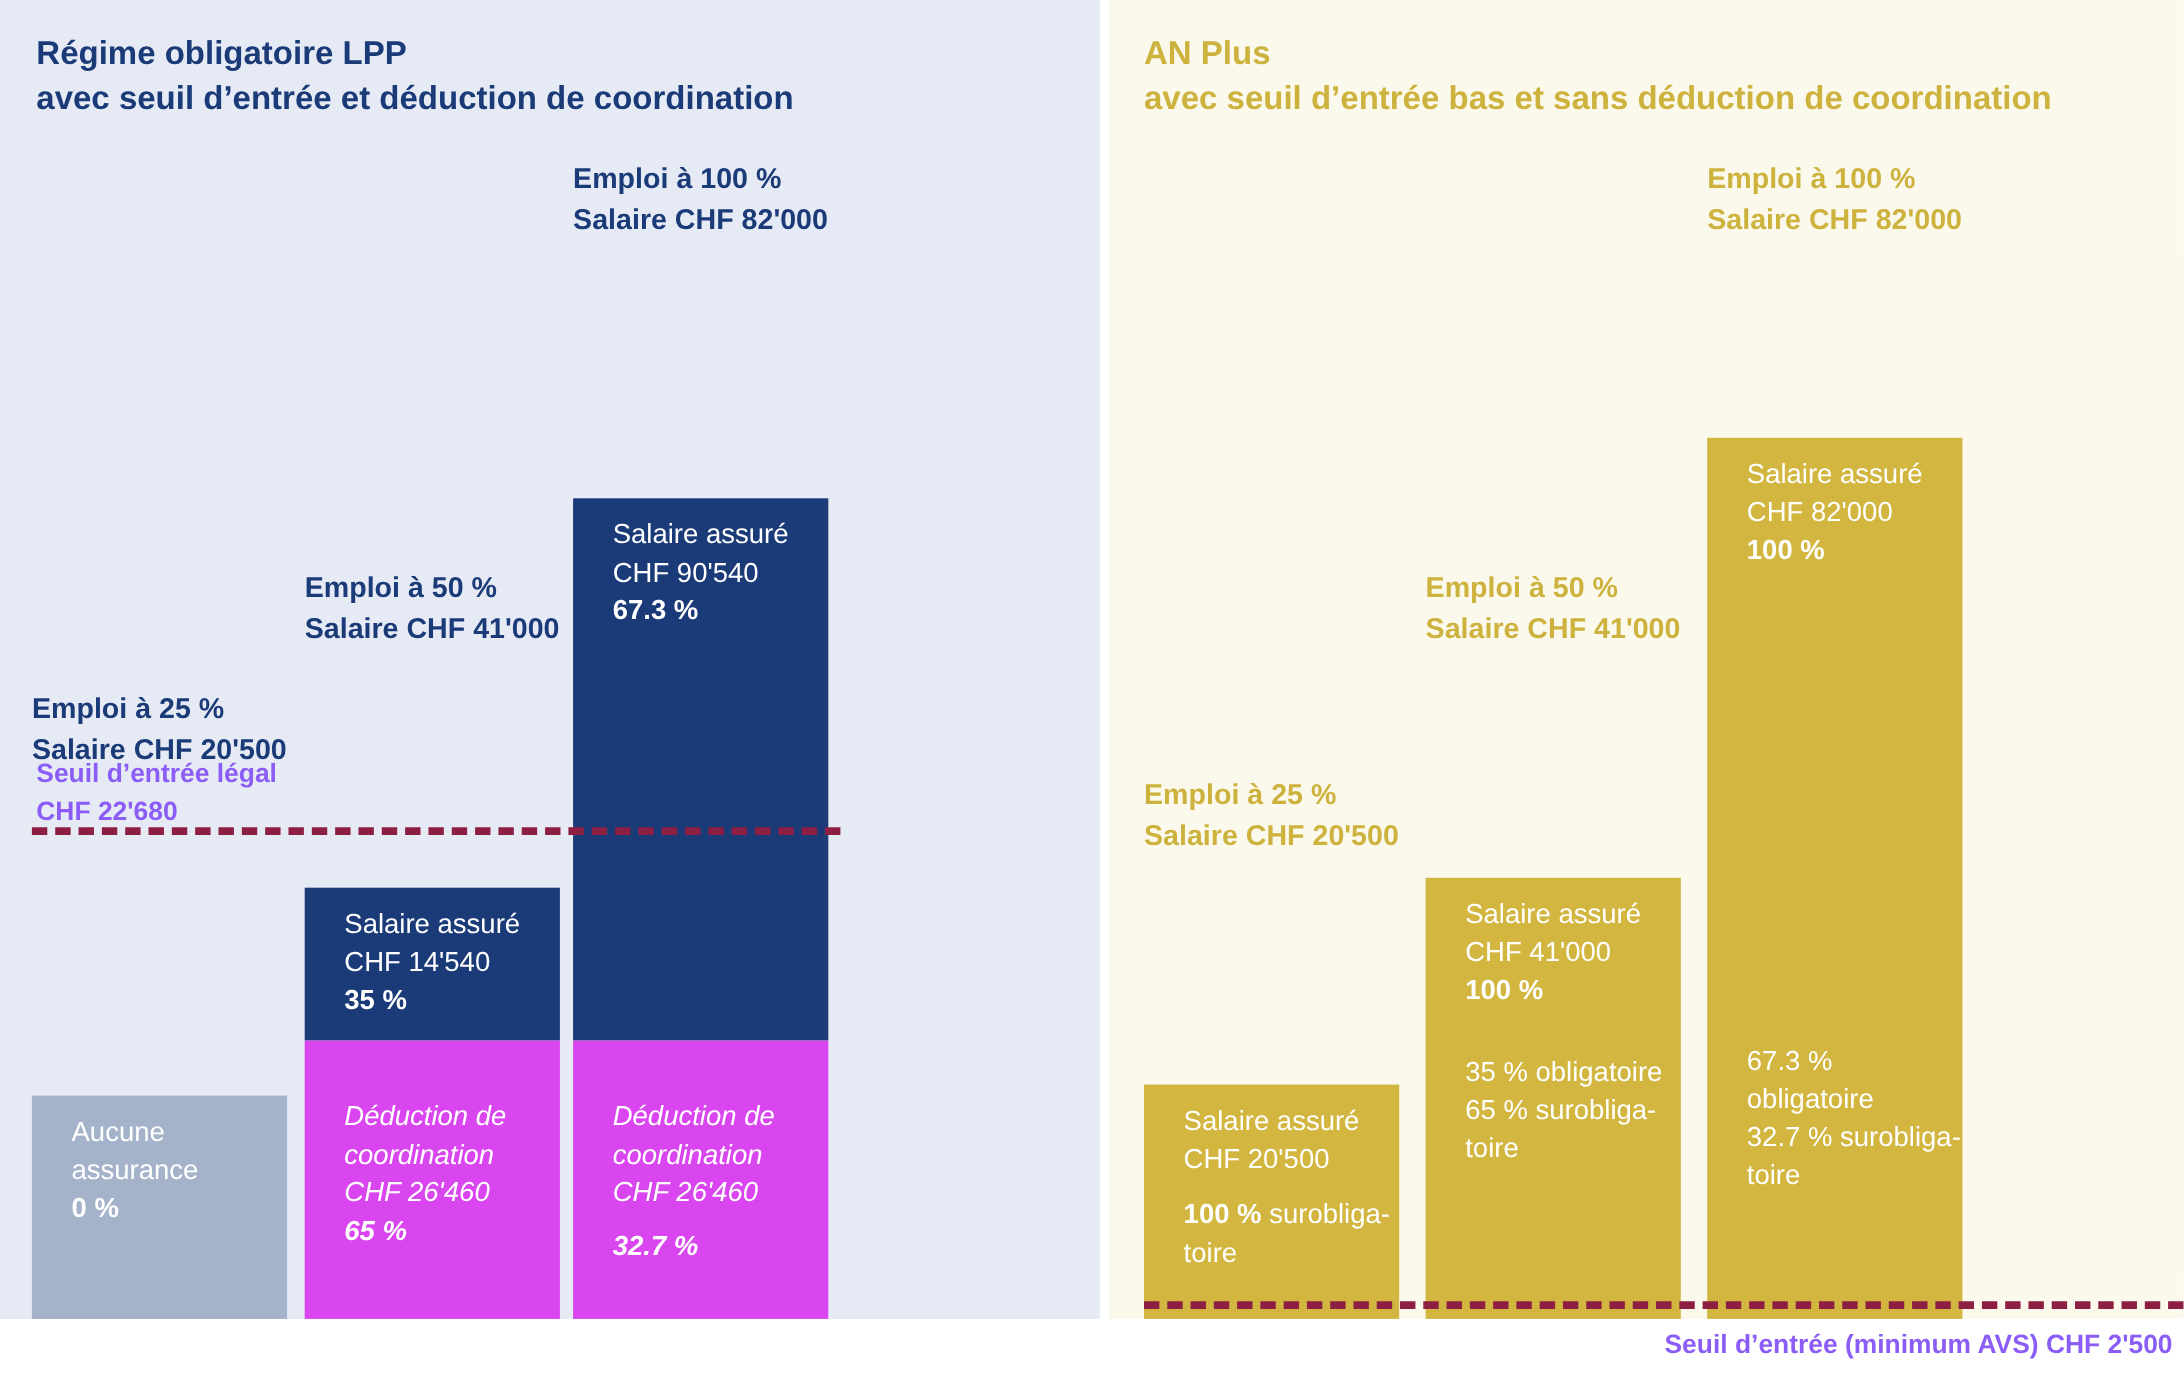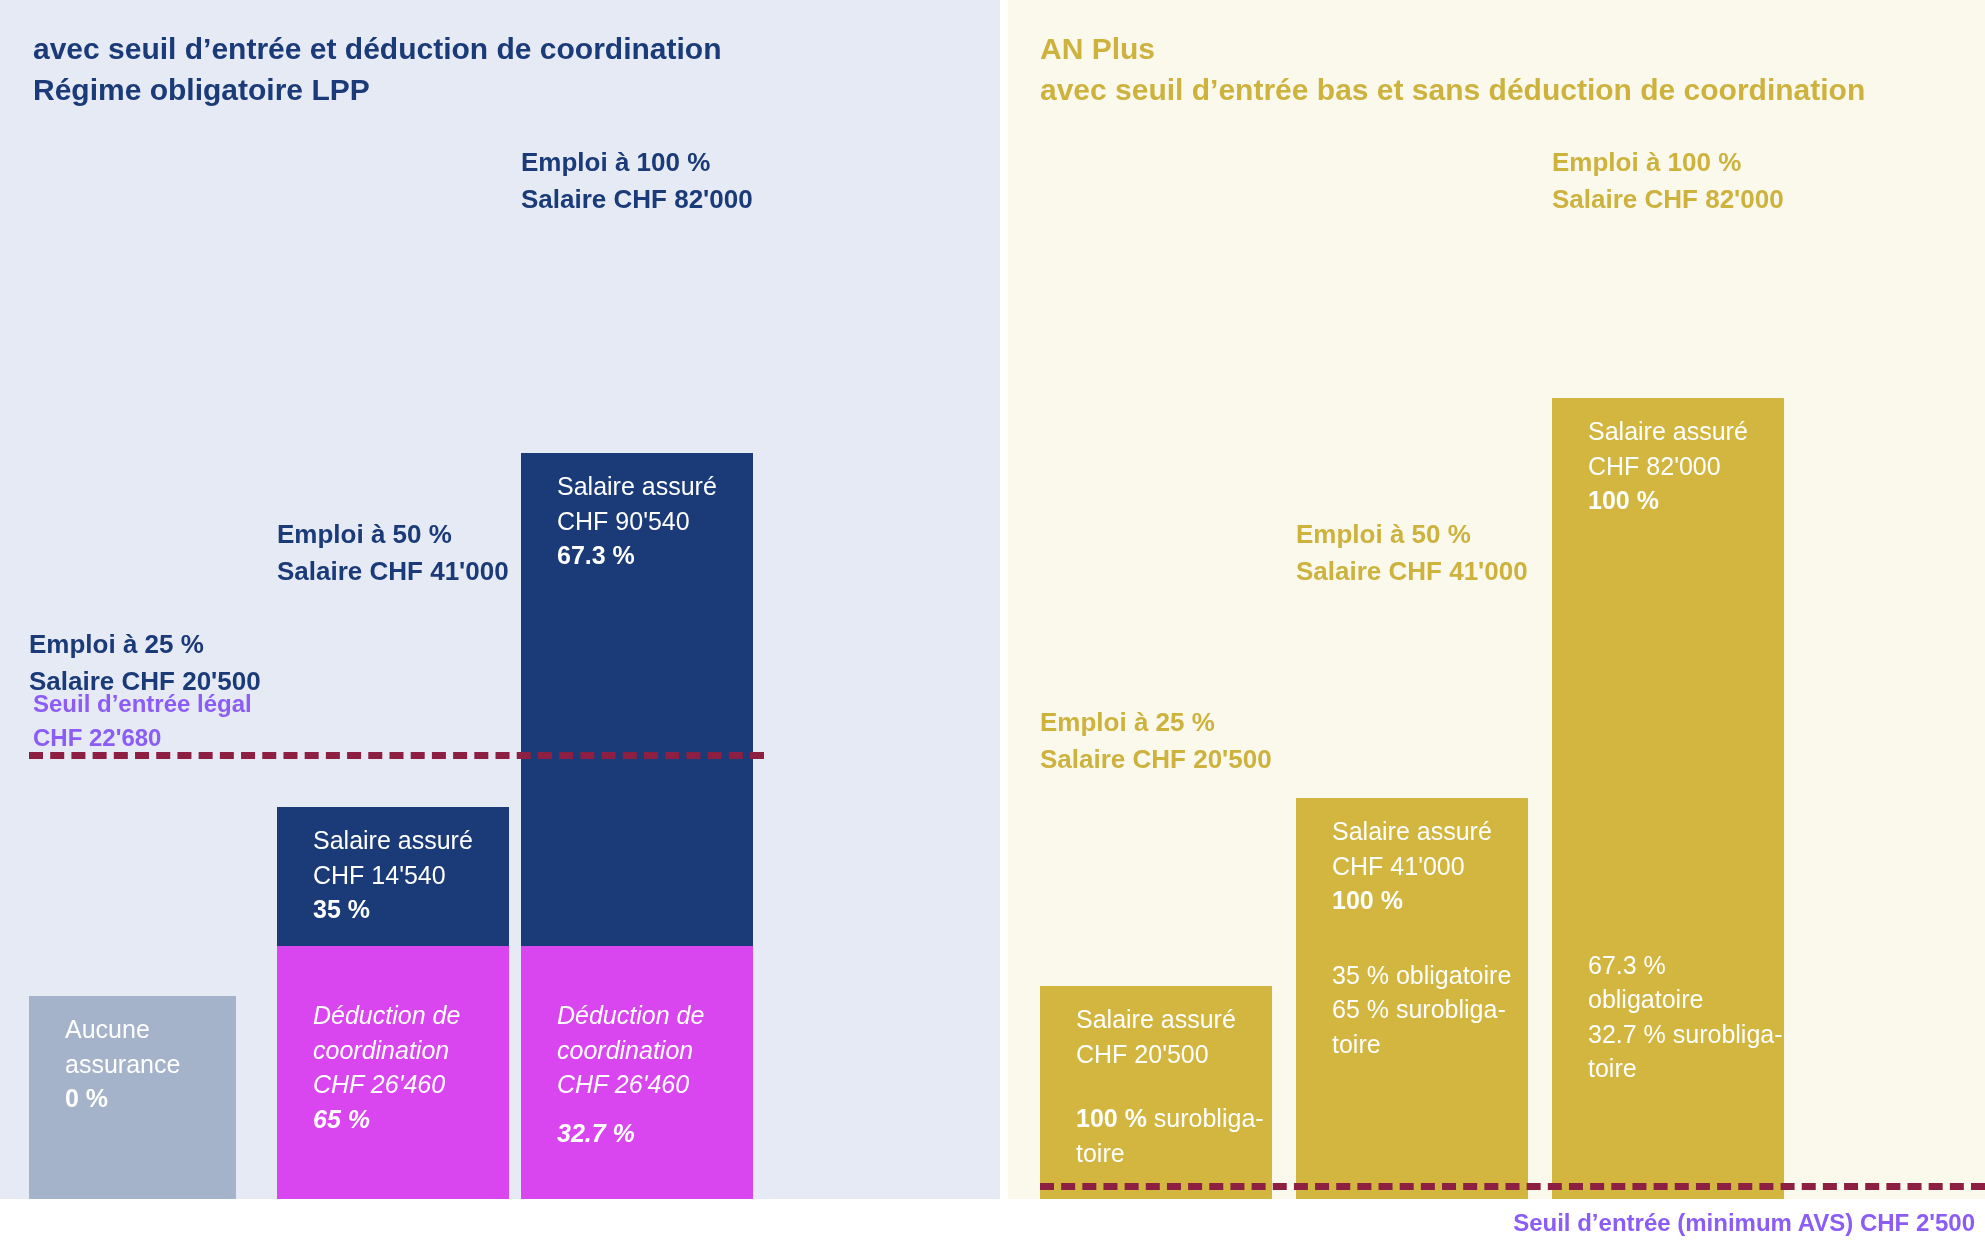--- a/index.html
+++ b/index.html
@@ -131,30 +131,30 @@
   }
 </style>
 </head>
 <body>
 
 <div id="stage">
 
   <div class="panel" id="panel-lpp"></div>
 
   <div class="panel-title" id="title-lpp">
+    <span class="line">Régime obligatoire LPP</span>
     <span class="line">avec seuil d’entrée et déduction de coordination</span>
-    <span class="line">Régime obligatoire LPP</span>
   </div>
 
   <div class="bar-group" style="left:29px; width:232px; height:1141px;">
     <div class="bar-caption caption-blue" style="top:568px;">
       <span class="line">Emploi à 25 %</span>
       <span class="line">Salaire CHF 20'500</span>
     </div>
-    <div class="bar-stack" style="width:207px;margin-top:35px;">
+    <div class="bar-stack" style="width:232px;margin-top:35px;">
       <div class="seg seg-none" style="height:203px;">
         <span class="ln">Aucune</span>
         <span class="ln">assurance</span>
         <span class="ln b">0 %</span>
       </div>
     </div>
   </div>
 
   <div class="bar-group" style="left:277px; width:232px; height:1141px;">
     <div class="bar-caption caption-blue" style="top:458px;">
@@ -211,21 +211,21 @@
 
   <div class="bar-group" style="left:1040px; width:232px; height:1141px;">
     <div class="bar-caption caption-gold" style="top:646px;">
       <span class="line">Emploi à 25 %</span>
       <span class="line">Salaire CHF 20'500</span>
     </div>
     <div class="bar-stack" style="width:232px;">
       <div class="seg seg-gold" style="height:213px;">
         <span class="ln">Salaire assuré</span>
         <span class="ln">CHF 20'500</span>
-        <span class="ln" style="margin-top:30px;"><span class="b">100 %</span><span> surobliga-</span></span>
+        <span class="ln" style="margin-top:16px;"><span class="b">100 %</span><span> surobliga-</span></span>
         <span class="ln">toire</span>
       </div>
     </div>
   </div>
 
   <div class="bar-group" style="left:1296px; width:232px; height:1141px;">
     <div class="bar-caption caption-gold" style="top:458px;">
       <span class="line">Emploi à 50 %</span>
       <span class="line">Salaire CHF 41'000</span>
     </div>

